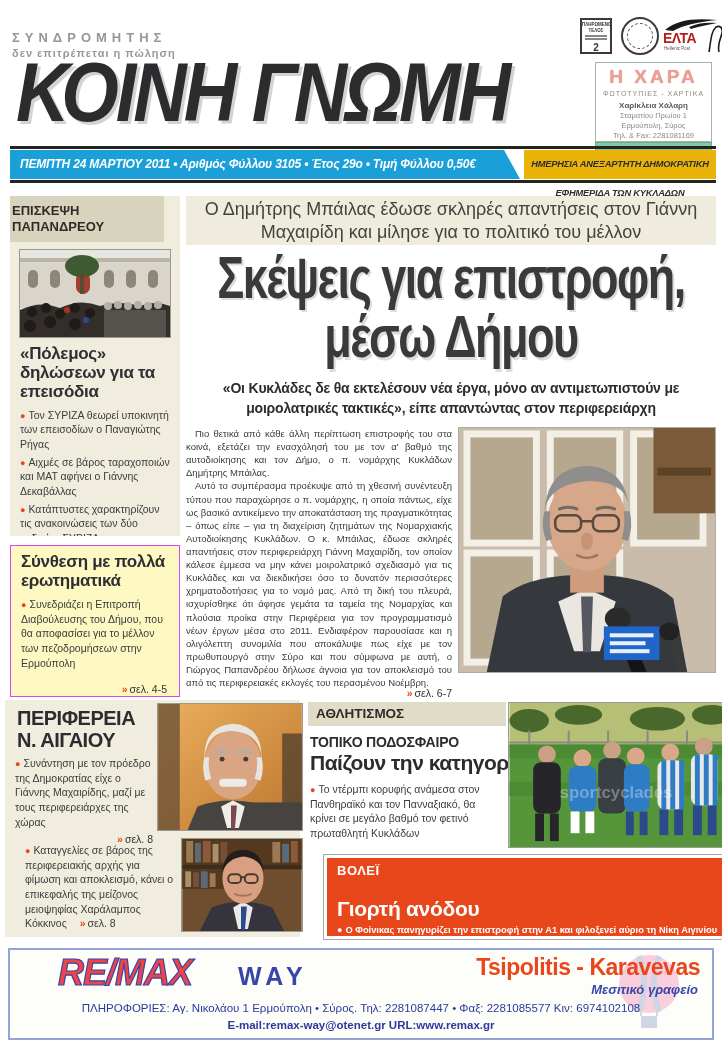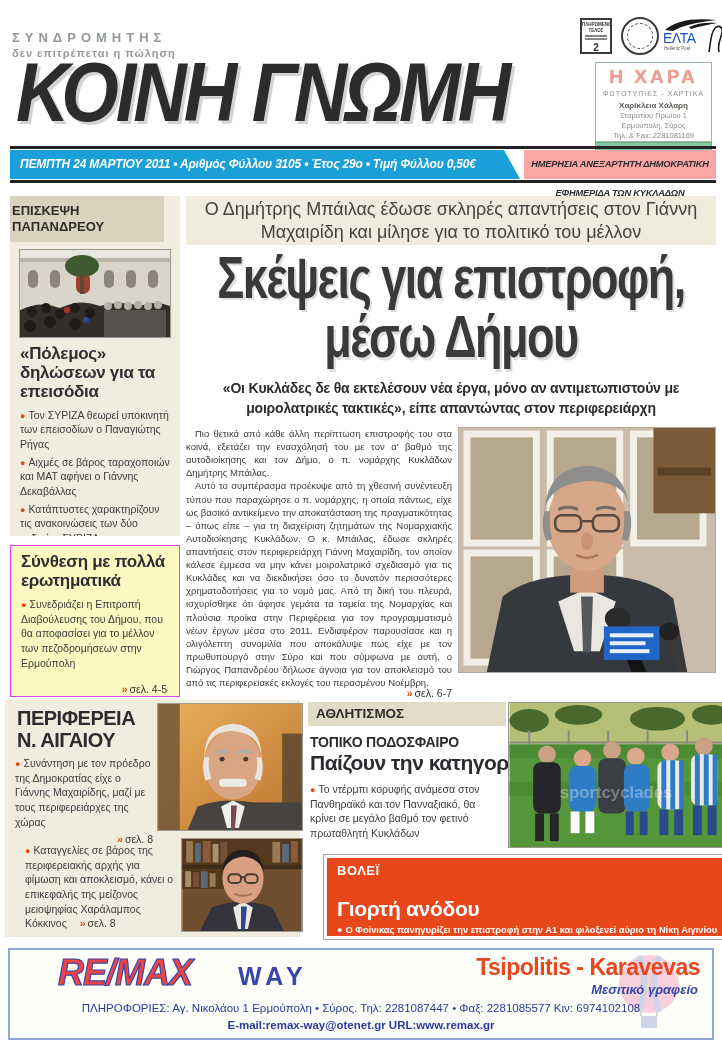--- a/index.html
+++ b/index.html
@@ -12,40 +12,40 @@
   .subscriber .t{font-size:13px;font-weight:bold;letter-spacing:5px;}
   .subscriber .n{font-size:11px;font-weight:bold;letter-spacing:1px;margin-top:2px;}
 
   .stamp-paid{left:580px;top:18px;width:32px;height:36px;border:2px solid #3a3a3a;background:#fff;
               font-size:4.5px;font-weight:bold;text-align:center;color:#333;line-height:1.3;padding-top:2px;box-sizing:border-box;}
   .stamp-paid .num{font-size:10px;font-weight:bold;}
   .stamp-paid .bar{height:2px;background:#888;margin:1px 3px;}
   .stamp-circle{left:621px;top:17px;width:34px;height:34px;border:2px solid #3a3a3a;border-radius:50%;background:#fff;}
   .stamp-circle .inner{position:absolute;left:4px;top:4px;right:4px;bottom:4px;border:1px dashed #555;border-radius:50%;}
   .elta{left:663px;top:18px;width:56px;height:40px;}
-  .elta .txt{position:absolute;left:0;top:12px;font-size:14px;font-weight:normal;color:#1d4ed8;letter-spacing:-0.5px;}
+  .elta .txt{position:absolute;left:0;top:12px;font-size:14px;font-weight:bold;color:#b91c1c;letter-spacing:-0.5px;}
   .elta .sub{position:absolute;left:1px;top:28px;font-size:4.5px;color:#555;}
 
   .masthead{left:16px;top:52px;width:586px;font-size:74px;line-height:1;font-weight:bold;font-style:italic;
             letter-spacing:-3px;color:#2c2c2e;transform:scaleY(1.12);transform-origin:left top;
             text-shadow:3px 2px 0 rgba(110,110,110,0.30);white-space:nowrap;}
 
   .chara{left:595px;top:62px;width:117px;height:80px;background:#fff;border:1px solid #9fb8a5;
          text-align:center;box-sizing:border-box;padding-top:3px;z-index:2;}
   .chara .name{font-size:19px;font-weight:bold;letter-spacing:3px;color:#eba095;text-shadow:0 0 1px #d88a7c;}
   .chara .cat{font-size:7px;color:#8a8a84;letter-spacing:1px;margin-top:2px;}
   .chara .per{font-size:8px;font-weight:bold;color:#5a5a54;margin-top:4px;}
   .chara .ad1,.chara .ad2,.chara .ph{font-size:7.5px;color:#8a8a84;margin-top:1px;}
   .chara-green{left:595px;top:142px;width:117px;height:34px;background:#85c9a2;border:1px solid #6fae8a;box-sizing:border-box;}
 
   .rule{left:10px;width:706px;height:3px;background:#232323;}
   .bar-blue{left:10px;top:150px;width:510px;height:29px;background:#1b9fd8;
             clip-path:polygon(0 0,calc(100% - 16px) 0,100% 100%,0 100%);}
   .bar-blue span{display:block;padding:0 0 0 10px;line-height:29px;font-size:12px;font-weight:bold;font-style:italic;color:#fff;letter-spacing:-0.2px;}
-  .bar-tag{left:524px;top:150px;width:192px;height:29px;background:#fca5a5;text-align:center;}
+  .bar-tag{left:524px;top:150px;width:192px;height:29px;background:#eab308;text-align:center;}
   .bar-tag span{display:block;line-height:29px;font-size:9.3px;font-weight:bold;font-style:italic;color:#2e2e2e;letter-spacing:-0.2px;}
 
   
   .dot{color:#e8471b;font-size:9px;margin-right:3px;}
   .arrow{color:#e8471b;font-weight:bold;margin-right:2px;}
   .pref{font-size:10.5px;color:#333;text-align:right;}
 
   
   .sb1{left:10px;top:196px;width:170px;height:340px;background:#f0edde;overflow:hidden;}
   .sb1 .strip{background:#d8d3bd;padding:7px 2px 6px;font-size:13px;font-weight:bold;color:#2e2c28;line-height:1.25;width:150px;}

